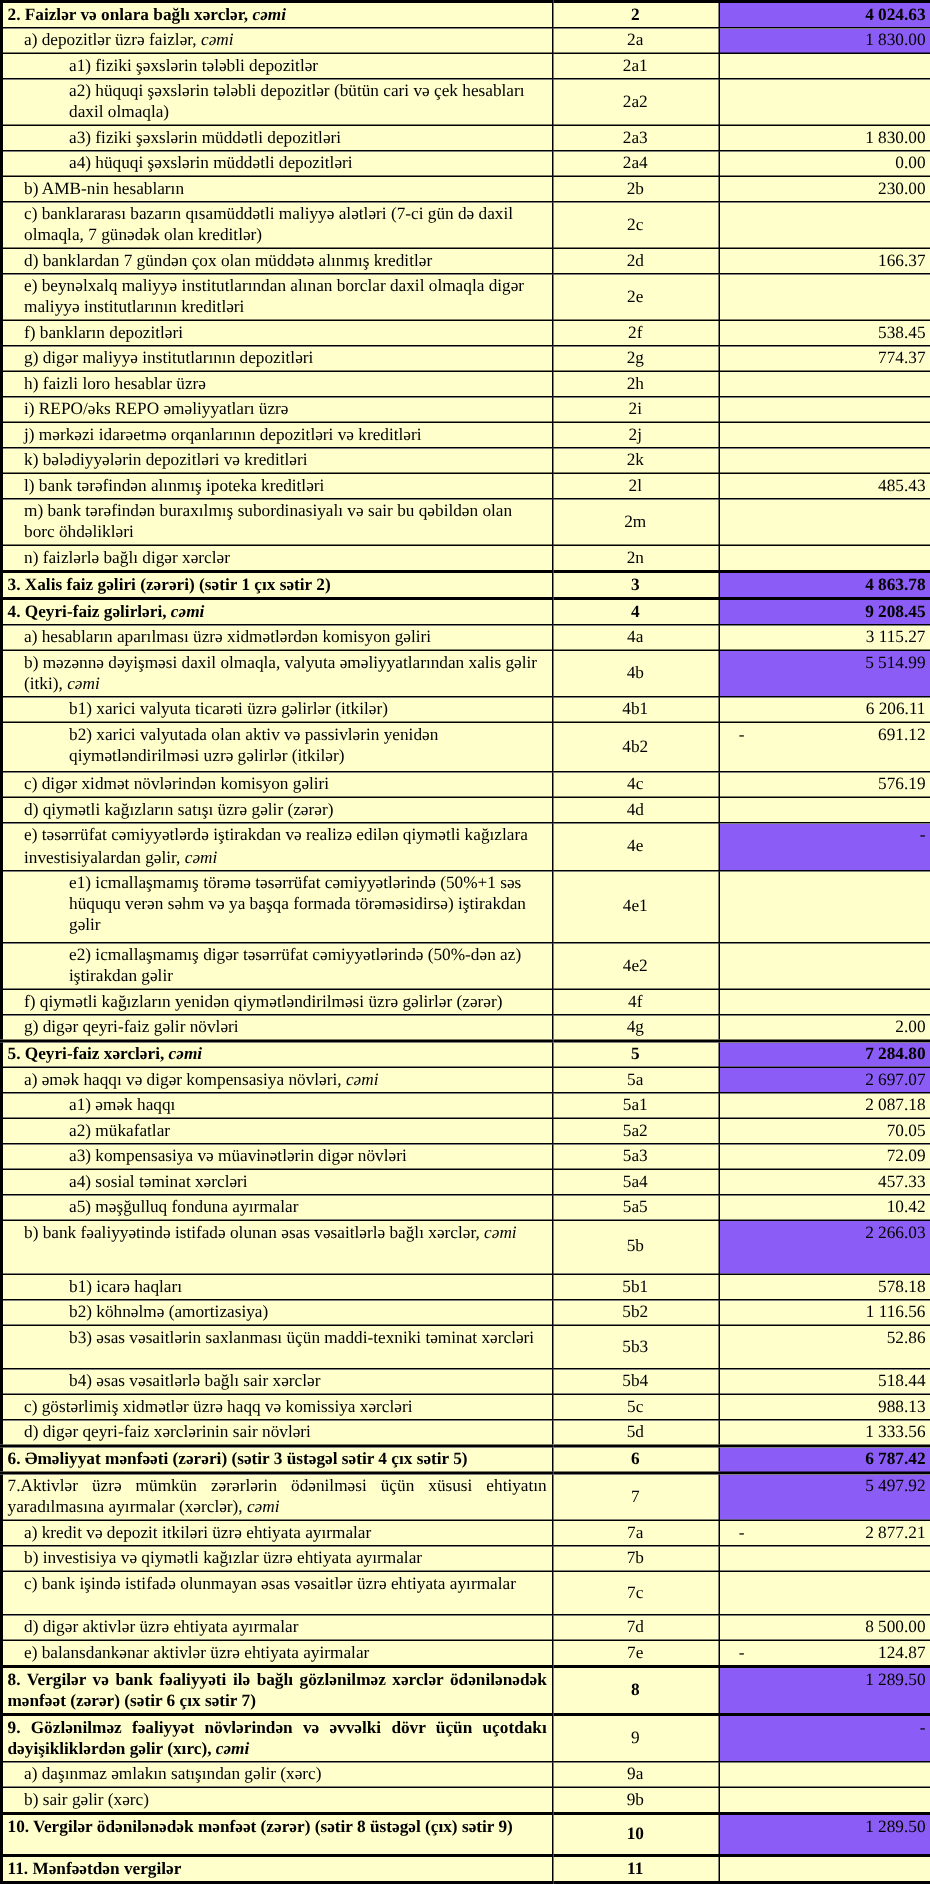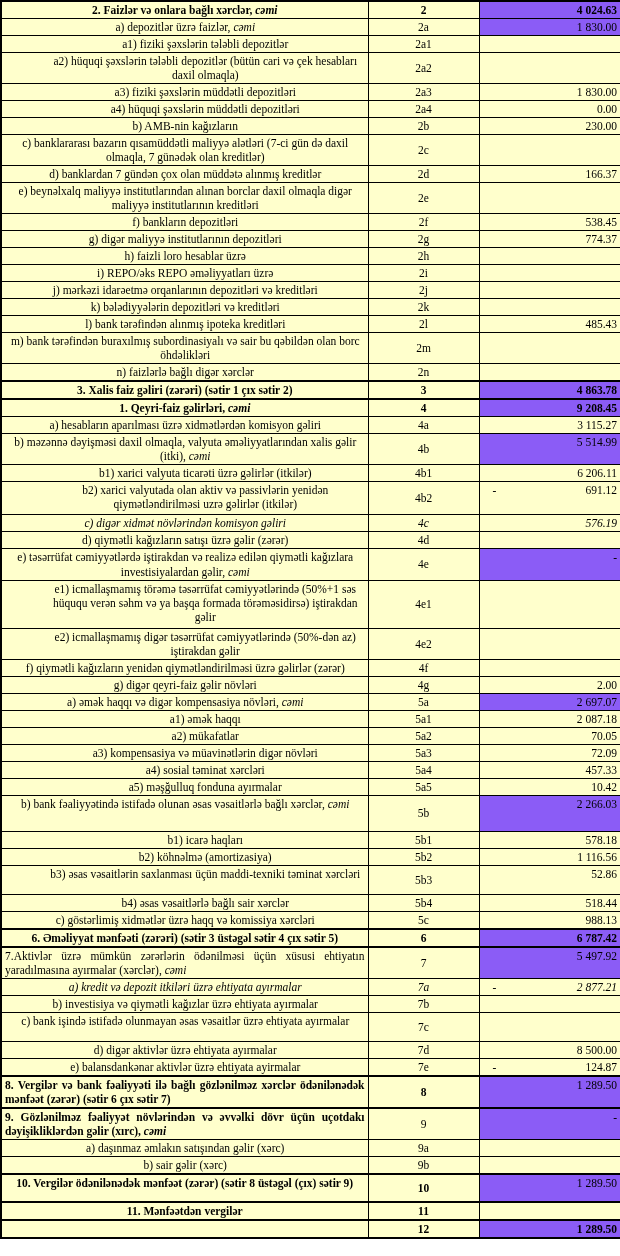--- a/index.html
+++ b/index.html
@@ -13,23 +13,23 @@
   table.report td {
     border: 1px solid #000;
     background: #FFFFCC;
     font-size: 11.5px;
     line-height: 1.22;
     padding: 1px 3px;
     overflow: hidden;
     word-wrap: break-word;
   }
   tr.major > td { border-top: 2px solid #000; }
-  td.label { vertical-align: top; text-align: center; }
+  td.label { vertical-align: top; }
   td.label.lvl0 { padding-left: 3px; }
-  td.label.lvl1 { padding-left: 4px; }
+  td.label.lvl1 { padding-left: 14px; }
   td.label.lvl2 { padding-left: 44px; }
   td.label.just { text-align: justify; }
   td.code { text-align: center; vertical-align: middle; }
   td.value {
     text-align: right;
     vertical-align: top;
     background: #FFFFFF;
     padding-right: 3px;
   }
   td.value.yellow { background: #8b5cf6; }
@@ -72,21 +72,21 @@
         <td class="label lvl2"><span>a3) fiziki şəxslərin müddətli depozitləri</span></td>
         <td class="code">2a3</td>
         <td class="value">1 830.00</td>
       </tr>
       <tr style="height: 16px;">
         <td class="label lvl2"><span>a4) hüquqi şəxslərin müddətli depozitləri</span></td>
         <td class="code">2a4</td>
         <td class="value">0.00</td>
       </tr>
       <tr style="height: 16px;">
-        <td class="label lvl1"><span>b) AMB-nin kağızların</span></td>
+        <td class="label lvl1"><span>b) AMB-nin hesabların</span></td>
         <td class="code">2b</td>
         <td class="value">230.00</td>
       </tr>
       <tr style="height: 31px; margin-top: 30px;">
         <td class="label lvl1"><span>c) banklararası bazarın qısamüddətli maliyyə alətləri (7-ci gün də daxil olmaqla, 7 günədək olan kreditlər)</span></td>
         <td class="code">2c</td>
         <td class="value"></td>
       </tr>
       <tr style="height: 16px;">
         <td class="label lvl1"><span>d) banklardan 7 gündən çox olan müddətə alınmış kreditlər</span></td>
@@ -142,21 +142,21 @@
         <td class="label lvl1"><span>n) faizlərlə bağlı digər xərclər</span></td>
         <td class="code">2n</td>
         <td class="value"></td>
       </tr>
       <tr class="major" style="height: 17px;">
         <td class="label lvl0 b"><span>3. Xalis faiz gəliri (zərəri) (sətir 1 çıx sətir 2)</span></td>
         <td class="code b">3</td>
         <td class="value yellow b">4 863.78</td>
       </tr>
       <tr class="major" style="height: 17px;">
-        <td class="label lvl0 b"><span>1. Qeyri-faiz gəlirləri, </span><span class="suffix">cəmi</span></td>
+        <td class="label lvl0 b"><span>4. Qeyri-faiz gəlirləri, </span><span class="suffix">cəmi</span></td>
         <td class="code b">4</td>
         <td class="value yellow b">9 208.45</td>
       </tr>
       <tr style="height: 16px;">
         <td class="label lvl1"><span>a) hesabların aparılması üzrə xidmətlərdən komisyon gəliri</span></td>
         <td class="code">4a</td>
         <td class="value">3 115.27</td>
       </tr>
       <tr style="height: 30px;">
         <td class="label lvl1"><span>b) məzənnə dəyişməsi daxil olmaqla, valyuta əməliyyatlarından xalis gəlir (itki), </span><span class="suffix">cəmi</span></td>
@@ -171,21 +171,21 @@
       <tr style="height: 33px;">
         <td class="label lvl2"><span>b2) xarici valyutada olan aktiv və passivlərin yenidən qiymətləndirilməsi uzrə gəlirlər (itkilər)</span></td>
         <td class="code">4b2</td>
         <td class="value">
           <div class="neg-wrap">
             <span class="minus">-</span>
             <span>691.12</span>
           </div>
         </td>
       </tr>
-      <tr style="height: 16px; font-style: italic;">
+      <tr style="height: 16px;">
         <td class="label lvl1"><span>c) digər xidmət növlərindən komisyon gəliri</span></td>
         <td class="code">4c</td>
         <td class="value">576.19</td>
       </tr>
       <tr style="height: 16px;">
         <td class="label lvl1"><span>d) qiymətli kağızların satışı üzrə gəlir (zərər)</span></td>
         <td class="code">4d</td>
         <td class="value"></td>
       </tr>
       <tr style="height: 31px;">
@@ -206,20 +206,25 @@
       <tr style="height: 16px;">
         <td class="label lvl1"><span>f) qiymətli kağızların yenidən qiymətləndirilməsi üzrə gəlirlər (zərər)</span></td>
         <td class="code">4f</td>
         <td class="value"></td>
       </tr>
       <tr style="height: 16px;">
         <td class="label lvl1"><span>g) digər qeyri-faiz gəlir növləri</span></td>
         <td class="code">4g</td>
         <td class="value">2.00</td>
       </tr>
+      <tr class="major" style="height: 17px;">
+        <td class="label lvl0 b"><span>5. Qeyri-faiz xərcləri, </span><span class="suffix">cəmi</span></td>
+        <td class="code b">5</td>
+        <td class="value yellow b">7 284.80</td>
+      </tr>
       <tr style="height: 16px; margin-top: 27px;">
         <td class="label lvl1"><span>a) əmək haqqı və digər kompensasiya növləri, </span><span class="suffix">cəmi</span></td>
         <td class="code">5a</td>
         <td class="value yellow">2 697.07</td>
       </tr>
       <tr style="height: 16px;">
         <td class="label lvl2"><span>a1) əmək haqqı</span></td>
         <td class="code">5a1</td>
         <td class="value">2 087.18</td>
       </tr>
@@ -266,31 +271,36 @@
       <tr style="height: 16px;">
         <td class="label lvl2"><span>b4) əsas vəsaitlərlə bağlı sair xərclər</span></td>
         <td class="code">5b4</td>
         <td class="value">518.44</td>
       </tr>
       <tr style="height: 16px;">
         <td class="label lvl1"><span>c) göstərlimiş xidmətlər üzrə haqq və komissiya xərcləri</span></td>
         <td class="code">5c</td>
         <td class="value">988.13</td>
       </tr>
+      <tr style="height: 16px;">
+        <td class="label lvl1"><span>d) digər qeyri-faiz xərclərinin sair növləri</span></td>
+        <td class="code">5d</td>
+        <td class="value">1 333.56</td>
+      </tr>
       <tr class="major" style="height: 17px;">
         <td class="label lvl0 b"><span>6. Əməliyyat mənfəəti (zərəri) (sətir 3 üstəgəl sətir 4 çıx sətir 5)</span></td>
         <td class="code b">6</td>
         <td class="value yellow b">6 787.42</td>
       </tr>
       <tr class="major" style="height: 29px;">
         <td class="label lvl0 just"><span>7.Aktivlər üzrə mümkün zərərlərin ödənilməsi üçün xüsusi ehtiyatın yaradılmasına ayırmalar (xərclər), </span><span class="suffix">cəmi</span></td>
         <td class="code">7</td>
         <td class="value yellow">5 497.92</td>
       </tr>
-      <tr style="height: 16px; font-style: italic;">
+      <tr style="height: 16px;">
         <td class="label lvl1"><span>a) kredit və depozit itkiləri üzrə ehtiyata ayırmalar</span></td>
         <td class="code">7a</td>
         <td class="value">
           <div class="neg-wrap">
             <span class="minus">-</span>
             <span>2 877.21</span>
           </div>
         </td>
       </tr>
       <tr style="height: 16px;">

